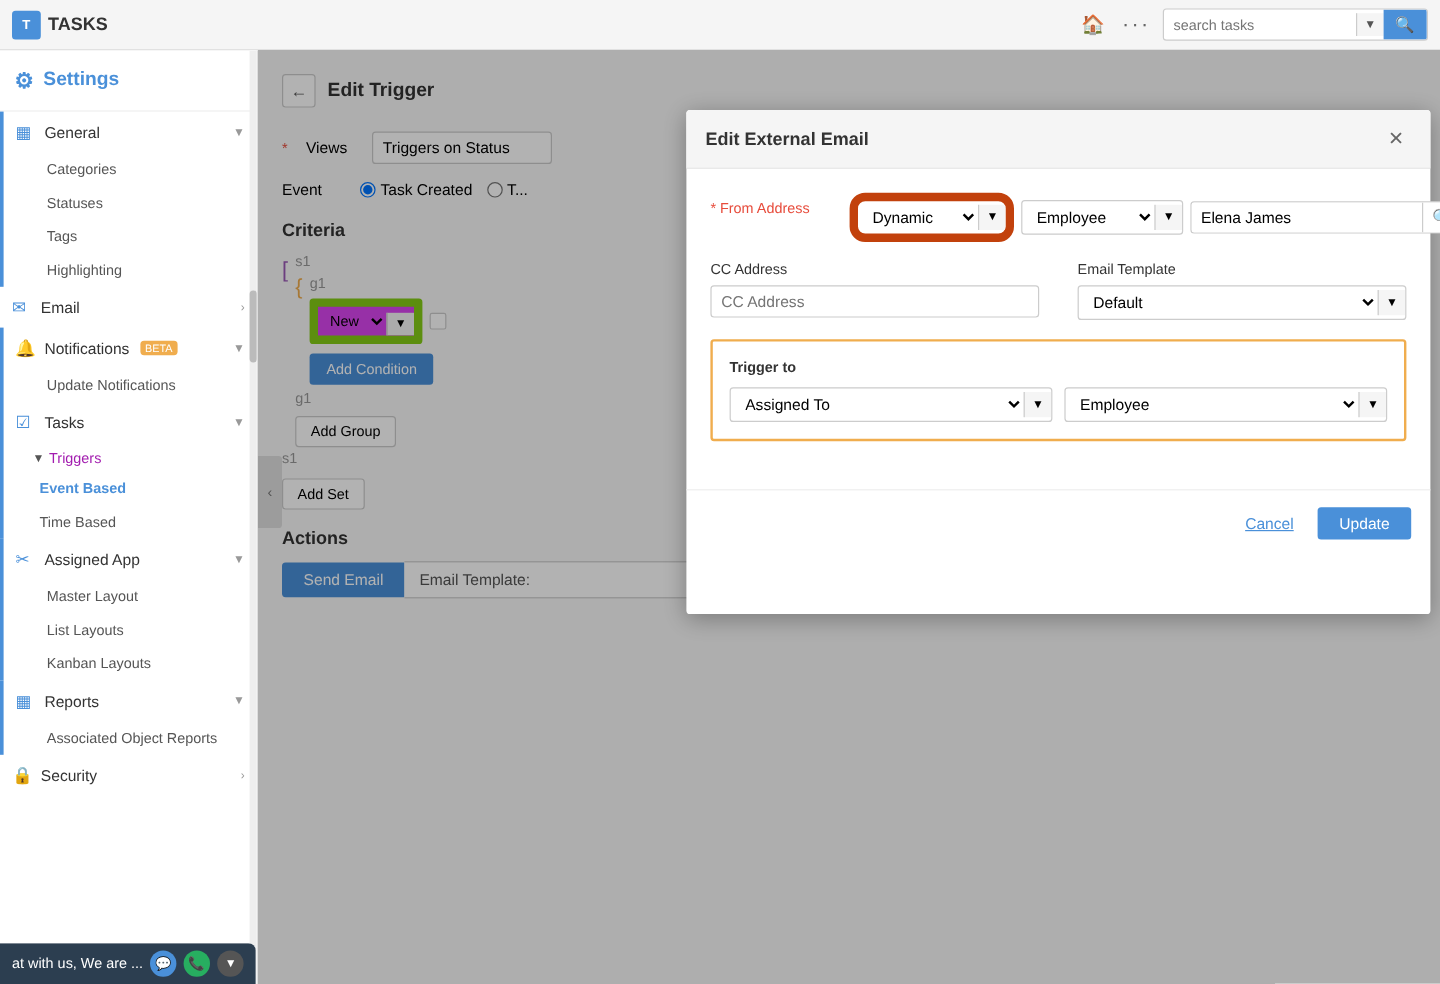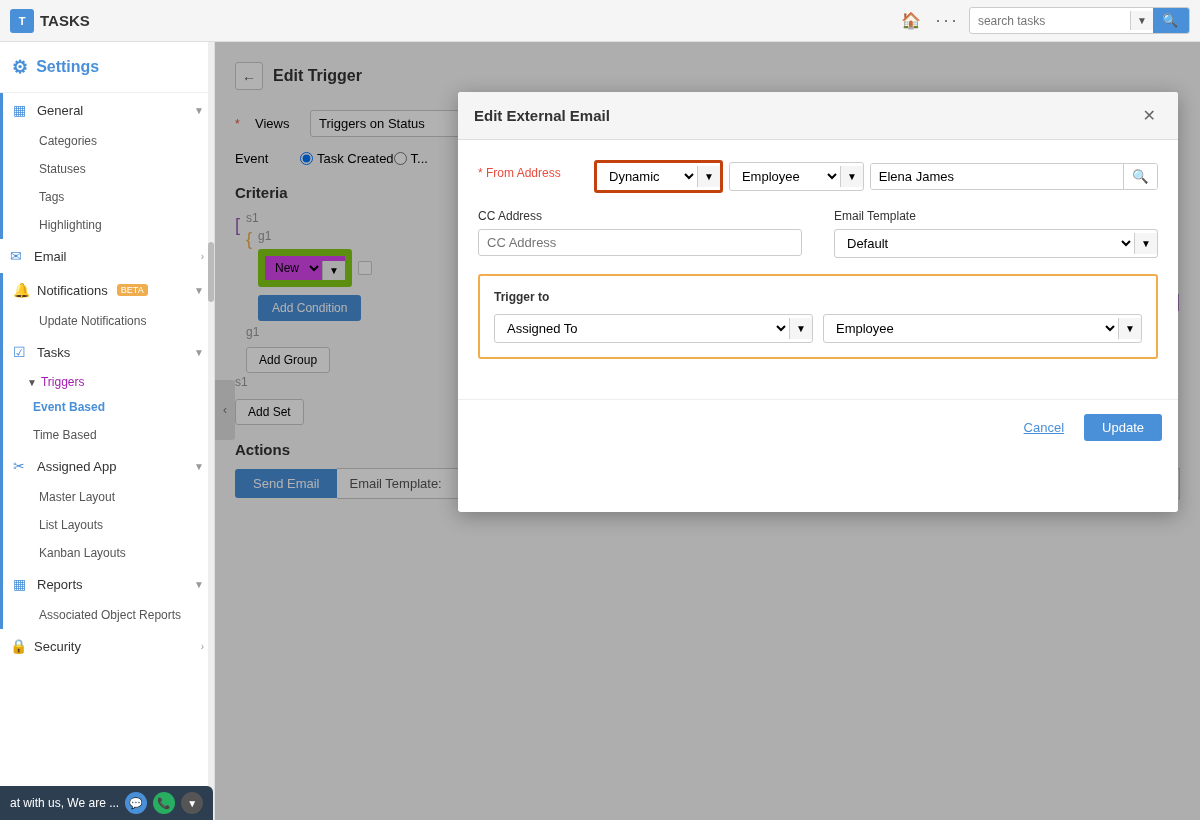--- a/index.html
+++ b/index.html
@@ -44,21 +44,21 @@
     
     .main { flex: 1; background: #f9f9f9; overflow: auto; position: relative; }
     .main-inner { padding: 20px; }
 
     .page-header { display: flex; align-items: center; gap: 10px; margin-bottom: 20px; }
     .back-btn { width: 28px; height: 28px; background: white; border: 1px solid #ccc; border-radius: 3px; display: flex; align-items: center; justify-content: center; cursor: pointer; color: #555; font-size: 14px; }
     .page-title { font-size: 16px; font-weight: bold; color: #333; }
 
     .form-row { display: flex; align-items: center; gap: 10px; margin-bottom: 14px; }
     .form-input { border: 1px solid #ccc; border-radius: 3px; padding: 5px 8px; font-size: 13px; width: 160px; }
-    .radio-group { display: flex; align-items: center; gap: 0; }
+    .radio-group { display: flex; align-items: center; gap: 12px; }
     .radio-item { display: flex; align-items: center; gap: 4px; font-size: 13px; }
 
     .criteria-section { margin-top: 10px; }
     .criteria-title { font-size: 15px; font-weight: bold; color: #333; margin-bottom: 10px; }
     .condition-row { display: flex; align-items: center; gap: 6px; margin-bottom: 6px; }
     .condition-select { border: 1px solid #ccc; border-radius: 3px; padding: 4px 6px; font-size: 12px; background: white; }
     .checkbox-small { width: 14px; height: 14px; border: 1px solid #ccc; border-radius: 2px; background: white; }
     .add-condition-btn { background: #4a90d9; color: white; border: none; border-radius: 3px; padding: 6px 14px; cursor: pointer; font-size: 12px; display: inline-block; }
     .add-group-btn { border: 1px solid #ccc; background: white; border-radius: 3px; padding: 5px 12px; cursor: pointer; font-size: 12px; margin-top: 8px; }
     .add-set-btn { border: 1px solid #ccc; background: white; border-radius: 3px; padding: 5px 12px; cursor: pointer; font-size: 12px; margin-top: 10px; }
@@ -66,21 +66,21 @@
     .actions-section { margin-top: 16px; }
     .actions-title { font-size: 15px; font-weight: bold; color: #333; margin-bottom: 10px; }
     .action-bar { display: flex; align-items: center; }
     .action-btn { background: #4a90d9; color: white; border: none; padding: 7px 18px; font-size: 13px; cursor: pointer; border-radius: 3px 0 0 3px; }
     .action-detail { background: white; border: 1px solid #ccc; border-left: none; padding: 7px 12px; font-size: 13px; color: #555; flex: 1; }
 
     .collapse-btn { width: 20px; height: 60px; background: #e0e0e0; border: none; cursor: pointer; display: flex; align-items: center; justify-content: center; color: #777; font-size: 12px; position: absolute; left: 215px; top: 50%; transform: translateY(-50%); border-radius: 0 3px 3px 0; z-index: 10; }
 
     
     .modal-overlay { position: absolute; top: 0; left: 0; right: 0; bottom: 0; background: rgba(0,0,0,0.3); z-index: 100; display: flex; align-items: flex-start; justify-content: flex-end; }
-    .modal { background: white; width: 720px; min-height: 420px; border-radius: 3px; box-shadow: 0 4px 20px rgba(0,0,0,0.3); margin-top: 50px; margin-right: 22px; }
+    .modal { background: white; width: 620px; min-height: 420px; border-radius: 3px; box-shadow: 0 4px 20px rgba(0,0,0,0.3); margin-top: 50px; margin-right: 8px; }
     .modal-header { display: flex; align-items: center; justify-content: space-between; padding: 12px 16px; background: #f5f5f5; border-bottom: 1px solid #ddd; border-radius: 3px 3px 0 0; }
     .modal-title { font-size: 15px; font-weight: bold; color: #333; }
     .modal-close { cursor: pointer; font-size: 16px; color: #666; background: none; border: none; padding: 2px 6px; }
     .modal-body { padding: 20px; }
     .modal-field-row { display: flex; align-items: flex-start; gap: 16px; margin-bottom: 16px; }
     .modal-field-label { font-size: 12px; color: #e74c3c; min-width: 100px; padding-top: 6px; }
     .modal-field-group { display: flex; align-items: center; gap: 6px; flex: 1; }
     .modal-select { border: 1px solid #ccc; border-radius: 3px; padding: 5px 8px; font-size: 13px; background: white; min-width: 100px; }
     .search-icon-btn { border: 1px solid #ccc; background: white; padding: 5px 8px; border-radius: 0 3px 3px 0; cursor: pointer; color: #555; }
     .trigger-to-box { border: 2px solid #f0ad4e; border-radius: 3px; padding: 14px; margin-top: 4px; }
@@ -279,21 +279,21 @@
           <button class="modal-close">✕</button>
         </div>
         <div class="modal-body">
 
           <div class="modal-field-row">
             <span class="modal-field-label">
               <span style="color:#e74c3c;">*</span>
               <span>From Address</span>
             </span>
             <div class="modal-field-group">
-              <div style="display:flex; align-items:center; border:3px solid #c2410c; border-radius:3px; overflow:hidden; background:white;">
+              <div style="display:flex; align-items:center; border:7px solid #c2410c; border-radius:13px; overflow:hidden; background:white;">
                 <select class="modal-select" style="border:none; outline:none; padding:5px 8px; font-size:13px; background:transparent;">
                   <option>Dynamic</option>
                 </select>
                 <span style="padding:5px 6px; border-left:1px solid #ccc; background:#f5f5f5; font-size:10px;">▼</span>
               </div>
               <div style="display:flex; align-items:center; border:1px solid #ccc; border-radius:3px; overflow:hidden; background:white;">
                 <select class="modal-select" style="border:none; outline:none; padding:5px 8px; font-size:13px; background:transparent; min-width:110px;">
                   <option>Employee</option>
                 </select>
                 <span style="padding:5px 6px; border-left:1px solid #ccc; background:#f5f5f5; font-size:10px;">▼</span>

